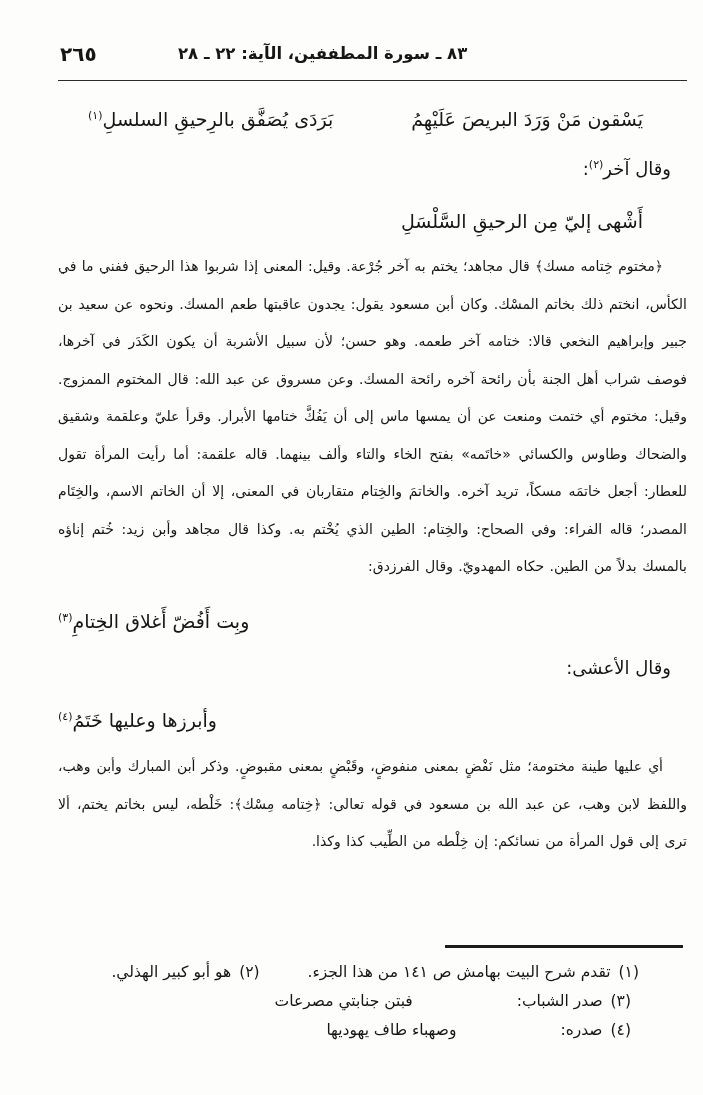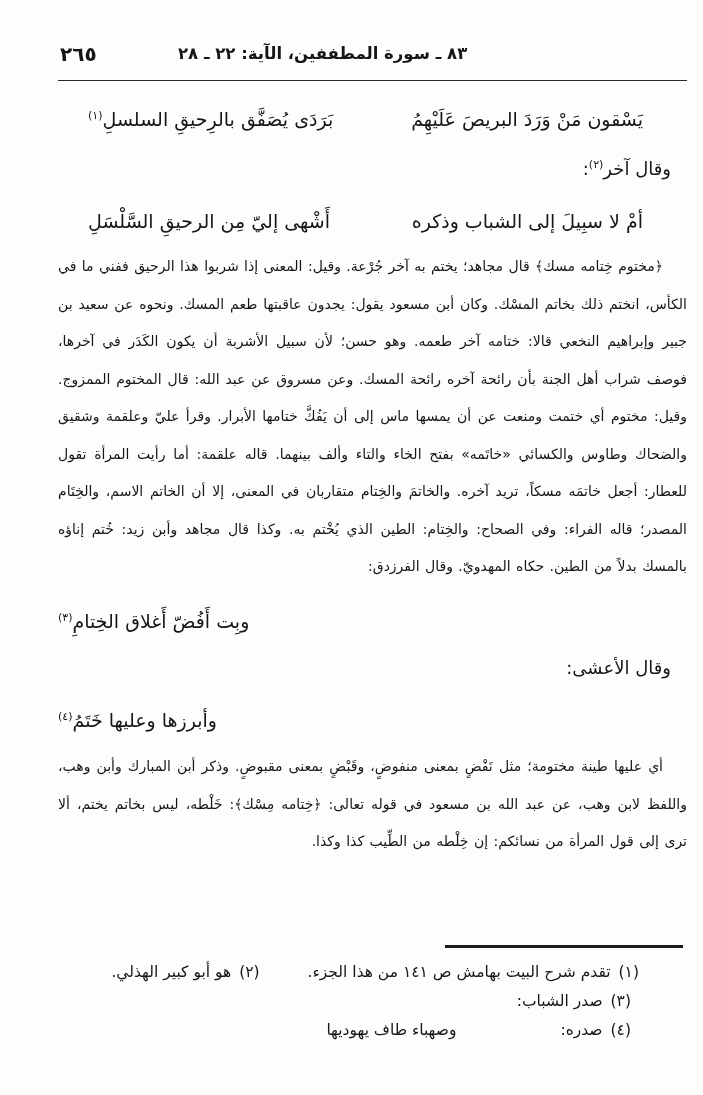--- a/index.html
+++ b/index.html
@@ -109,21 +109,20 @@
 
     <div class="couplet">
       <span class="hemistich">يَسْقون مَنْ وَرَدَ البريصَ عَلَيْهِمُ</span>
       <span class="hemistich"><span>بَرَدَى يُصَفَّق بالرِحيقِ السلسلِ</span><span class="fn-mark">(١)</span></span>
     </div>
 
     <div class="poet-intro"><span>وقال آخر</span><span class="fn-mark">(٢)</span><span>:</span>
     </div>
 
     <div class="couplet">
-      <span class="hemistich">أمْ لا سبِيلَ إلى الشباب وذكره</span>
       <span class="hemistich">أَشْهى إليّ مِن الرحيقِ السَّلْسَلِ</span>
     </div>
 
     <p class="body-par">﴿مختوم خِتامه مسك﴾ قال مجاهد؛ يختم به آخر جُرْعة. وقيل: المعنى إذا شربوا هذا الرحيق ففني ما في الكأس، انختم ذلك بخاتم المسْك. وكان أبن مسعود يقول: يجدون عاقبتها طعم المسك. ونحوه عن سعيد بن جبير وإبراهيم النخعي قالا: ختامه آخر طعمه. وهو حسن؛ لأن سبيل الأشربة أن يكون الكَدَر في آخرها، فوصف شراب أهل الجنة بأن رائحة آخره رائحة المسك. وعن مسروق عن عبد الله: قال المختوم الممزوج. وقيل: مختوم أي ختمت ومنعت عن أن يمسها ماس إلى أن يَفُكَّ ختامها الأبرار. وقرأ عليّ وعلقمة وشقيق والضحاك وطاوس والكسائي «خاتَمه» بفتح الخاء والتاء وألف بينهما. قاله علقمة: أما رأيت المرأة تقول للعطار: أجعل خاتمَه مسكاً، تريد آخره. والخاتمَ والخِتام متقاربان في المعنى، إلا أن الخاتم الاسم، والخِتَام المصدر؛ قاله الفراء: وفي الصحاح: والخِتام: الطين الذي يُخْتم به. وكذا قال مجاهد وأبن زيد: خُتم إناؤه بالمسك بدلاً من الطين. حكاه المهدويّ. وقال الفرزدق:</p>
 
     <div class="centered-verse"><span>وبِت أَفُضّ أَغلاق الخِتامِ</span><span class="fn-mark">(٣)</span>
     </div>
 
     <div class="poet-intro">وقال الأعشى:</div>
 
@@ -137,20 +136,21 @@
   <footer class="footnotes">
     <div class="fn-rule"></div>
 
     <div class="fn-row fn-row-1">
       <span class="fn-item"><span class="fn-num">(١)</span><span>تقدم شرح البيت بهامش ص ١٤١ من هذا الجزء.</span></span>
       <span class="fn-item"><span class="fn-num">(٢)</span><span>هو أبو كبير الهذلي.</span></span>
     </div>
 
     <div class="fn-row fn-row-verse">
       <span class="fn-item"><span class="fn-num">(٣)</span><span>صدر الشباب:</span></span>
+      <span class="fn-item">فبتن جنابتي مصرعات</span>
     </div>
 
     <div class="fn-row fn-row-verse">
       <span class="fn-item"><span class="fn-num">(٤)</span><span>صدره:</span></span>
       <span class="fn-item">وصهباء طاف يهوديها</span>
     </div>
   </footer>
 
 </div>
 

